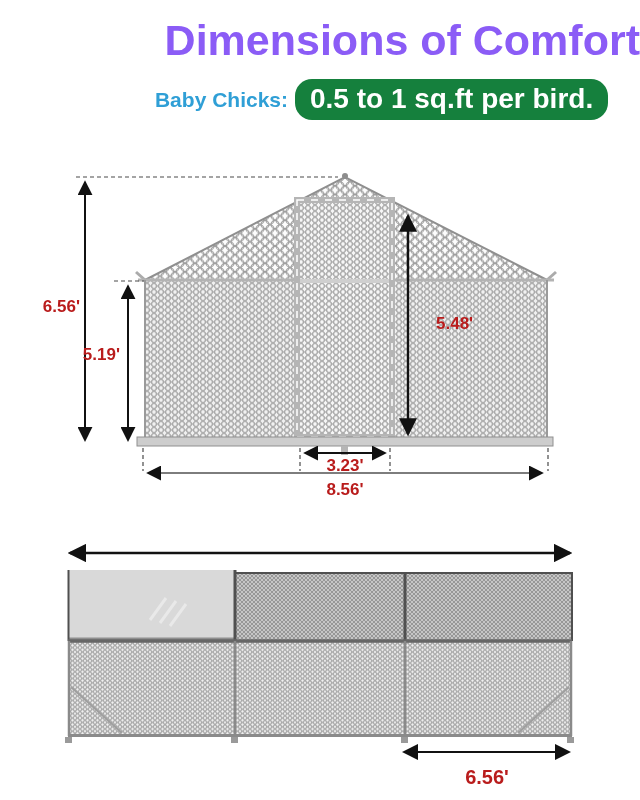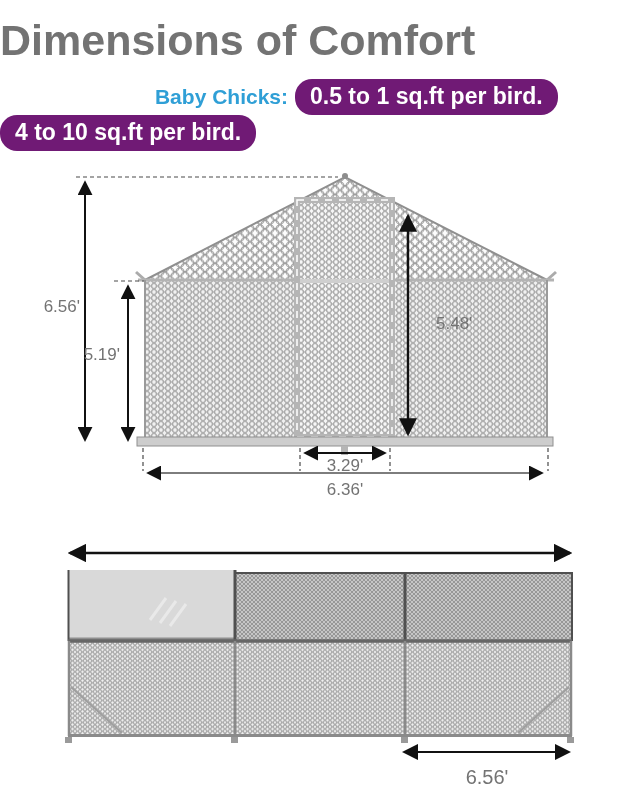--- a/index.html
+++ b/index.html
@@ -4,67 +4,66 @@
 <style>
   html,body{margin:0;padding:0;}
   body{
     width:640px;height:800px;background:#ffffff;
     font-family:"Liberation Sans", sans-serif;
     position:relative;overflow:hidden;
   }
   .page{position:absolute;inset:0;}
   .title{
     position:absolute;top:16px;left:0;width:640px;
-    text-align:left;font-size:43px;font-weight:bold;
-    color:#737373;letter-spacing:0px;
+    text-align:right;font-size:43px;font-weight:bold;
+    color:#8b5cf6;letter-spacing:0px;
   }
   .guidelines{
     position:absolute;top:79px;left:0;width:640px;
     display:flex;flex-direction:column;
   }
   .guideline-row{
     display:flex;align-items:center;
   }
   .g-label{
     flex:0 0 288px;text-align:right;
     color:#2F9FD6;font-weight:bold;font-size:21px;
     padding-right:7px;white-space:nowrap;
   }
   .g-pill{
-    display:inline-block;background:#701a75;color:#ffffff;
-    font-weight:bold;font-size:23px;line-height:1;
+    display:inline-block;background:#15803d;color:#ffffff;
+    font-weight:bold;font-size:28px;line-height:1;
     padding:6px 15px 7px 15px;border-radius:17px;white-space:nowrap;text-align:center;
   }
   .diagram{position:absolute;left:0;width:640px;}
   #front-view{top:160px;height:355px;}
   #side-view{top:520px;height:280px;}
   .diagram svg{position:absolute;top:0;left:0;}
   .dim{
-    position:absolute;color:#737373;font-weight:normal;
+    position:absolute;color:#b91c1c;font-weight:bold;
     font-size:17px;line-height:20px;white-space:nowrap;
   }
   .dim.big{font-size:20px;line-height:22px;}
   .t-right{text-align:right;}
   .t-left{text-align:left;}
   .t-center{text-align:center;}
 </style>
 </head>
 <body>
 
 <div class="page">
 
   <div class="title">Dimensions of Comfort</div>
 
   <div class="guidelines">
     <div class="guideline-row">
       <span class="g-label">Baby Chicks:</span>
       <span class="g-pill">0.5 to 1 sq.ft per bird.</span>
     </div>
     <div class="guideline-row">
-      <span class="g-pill">4 to 10 sq.ft per bird.</span>
     </div>
   </div>
 
   <div class="diagram" id="front-view">
     <svg width="640" height="355" viewBox="0 0 640 355">
       <defs>
         <marker id="ah" viewBox="0 0 8 8" refX="7" refY="4" markerWidth="7.5" markerHeight="7.5" orient="auto-start-reverse">
           <path d="M0,0 L8,4 L0,8 z" fill="#111"></path>
         </marker>
         <pattern id="hexA" width="10" height="8.6" patternUnits="userSpaceOnUse">
@@ -139,22 +138,22 @@
         <line x1="128" y1="126" x2="128" y2="280" stroke="#111" stroke-width="2" marker-start="url(#ah)" marker-end="url(#ah)"></line>
         <line x1="408" y1="56" x2="408" y2="274" stroke="#111" stroke-width="2.4" marker-start="url(#ah)" marker-end="url(#ah)"></line>
         <line x1="305" y1="293" x2="385" y2="293" stroke="#111" stroke-width="2" marker-start="url(#ah)" marker-end="url(#ah)"></line>
         <line x1="148" y1="313" x2="542" y2="313" stroke="#7d7d7d" stroke-width="2" marker-start="url(#ah)" marker-end="url(#ah)"></line>
       </g>
     </svg>
 
     <span class="dim t-right" style="left:24px;top:137px;width:56px;">6.56'</span>
     <span class="dim t-right" style="left:64px;top:185px;width:56px;">5.19'</span>
     <span class="dim t-left" style="left:436px;top:154px;width:60px;">5.48'</span>
-    <span class="dim t-center" style="left:295px;top:296px;width:100px;">3.29'</span>
-    <span class="dim t-center" style="left:295px;top:320px;width:100px;">6.36'</span>
+    <span class="dim t-center" style="left:295px;top:296px;width:100px;">3.23'</span>
+    <span class="dim t-center" style="left:295px;top:320px;width:100px;">8.56'</span>
   </div>
 
   <div class="diagram" id="side-view">
     <svg width="640" height="280" viewBox="0 0 640 280">
 
       <g>
         <rect x="68" y="50" width="167" height="71" fill="#d9d9d9"></rect>
         <path d="M150,100 l16,-22 M160,103 l16,-22 M170,106 l16,-22" stroke="#e9e9e9" stroke-width="3" fill="none"></path>
         <line x1="68" y1="119" x2="235" y2="119" stroke="#8f8f8f" stroke-width="3"></line>
         <rect x="235" y="53" width="337" height="68" fill="url(#xhatch)"></rect>

